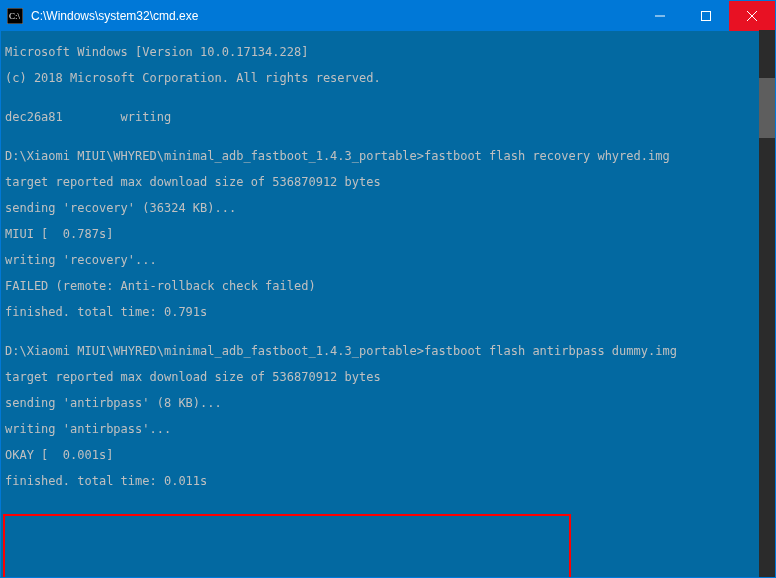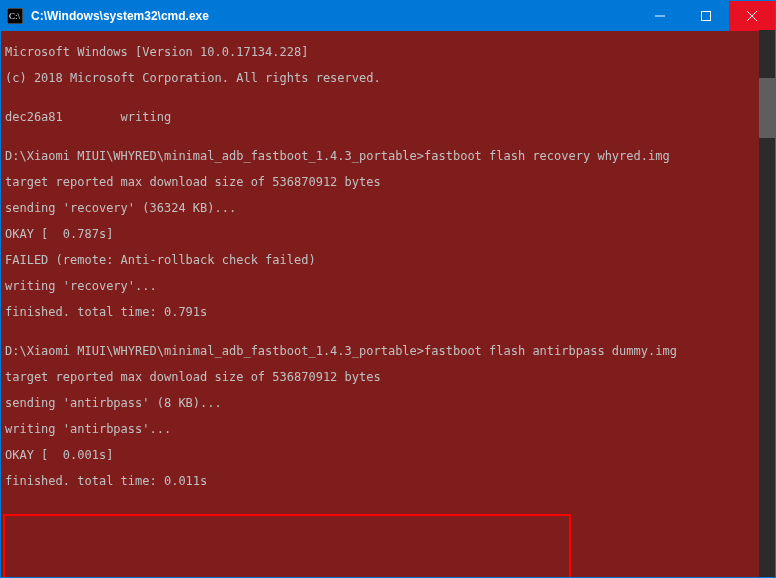--- a/index.html
+++ b/index.html
@@ -31,21 +31,20 @@
       width: 16px;
       height: 16px;
       margin: 0 6px;
       display: flex;
       align-items: center;
       justify-content: center;
     }
     .titlebar-title {
       flex: 1;
       padding-left: 2px;
-      font-weight: bold;
     }
     .titlebar-controls {
       display: flex;
       height: 100%;
     }
     .titlebar-btn {
       width: 46px;
       height: 30px;
       display: flex;
       align-items: center;
@@ -55,21 +54,21 @@
     }
     .titlebar-btn.close {
       background: #e81123;
     }
     .titlebar-btn svg {
       width: 10px;
       height: 10px;
     }
     .terminal {
       flex: 1;
-      background: #7f1d1d;
+      background: #0369a1;
       color: #c0c0c0;
       font-size: 12px;
       line-height: 13px;
       padding: 2px 4px;
       white-space: pre;
       overflow: hidden;
       position: relative;
       font-family: Consolas, 'Lucida Console', monospace;
     }
     .line { white-space: pre; }
@@ -135,23 +134,23 @@
 
   <div class="terminal">
 <div class="line">Microsoft Windows [Version 10.0.17134.228]</div>
 <div class="line">(c) 2018 Microsoft Corporation. All rights reserved.</div>
 <div class="line"></div>
 <div class="line">dec26a81        writing</div>
 <div class="line"></div>
 <div class="line">D:\Xiaomi MIUI\WHYRED\minimal_adb_fastboot_1.4.3_portable&gt;fastboot flash recovery whyred.img</div>
 <div class="line">target reported max download size of 536870912 bytes</div>
 <div class="line">sending 'recovery' (36324 KB)...</div>
-<div class="line">OKAY [  0.787s]</div>
+<div class="line">MIUI [  0.787s]</div>
+<div class="line">writing 'recovery'...</div>
 <div class="line">FAILED (remote: Anti-rollback check failed)</div>
-<div class="line">writing 'recovery'...</div>
 <div class="line">finished. total time: 0.791s</div>
 <div class="line"></div>
 <div class="line">D:\Xiaomi MIUI\WHYRED\minimal_adb_fastboot_1.4.3_portable&gt;fastboot flash antirbpass dummy.img</div>
 <div class="line">target reported max download size of 536870912 bytes</div>
 <div class="line">sending 'antirbpass' (8 KB)...</div>
 <div class="line">writing 'antirbpass'...</div>
 <div class="line">OKAY [  0.001s]</div>
 <div class="line">finished. total time: 0.011s</div>
 <div class="line"></div>
 <div class="highlight-box">

